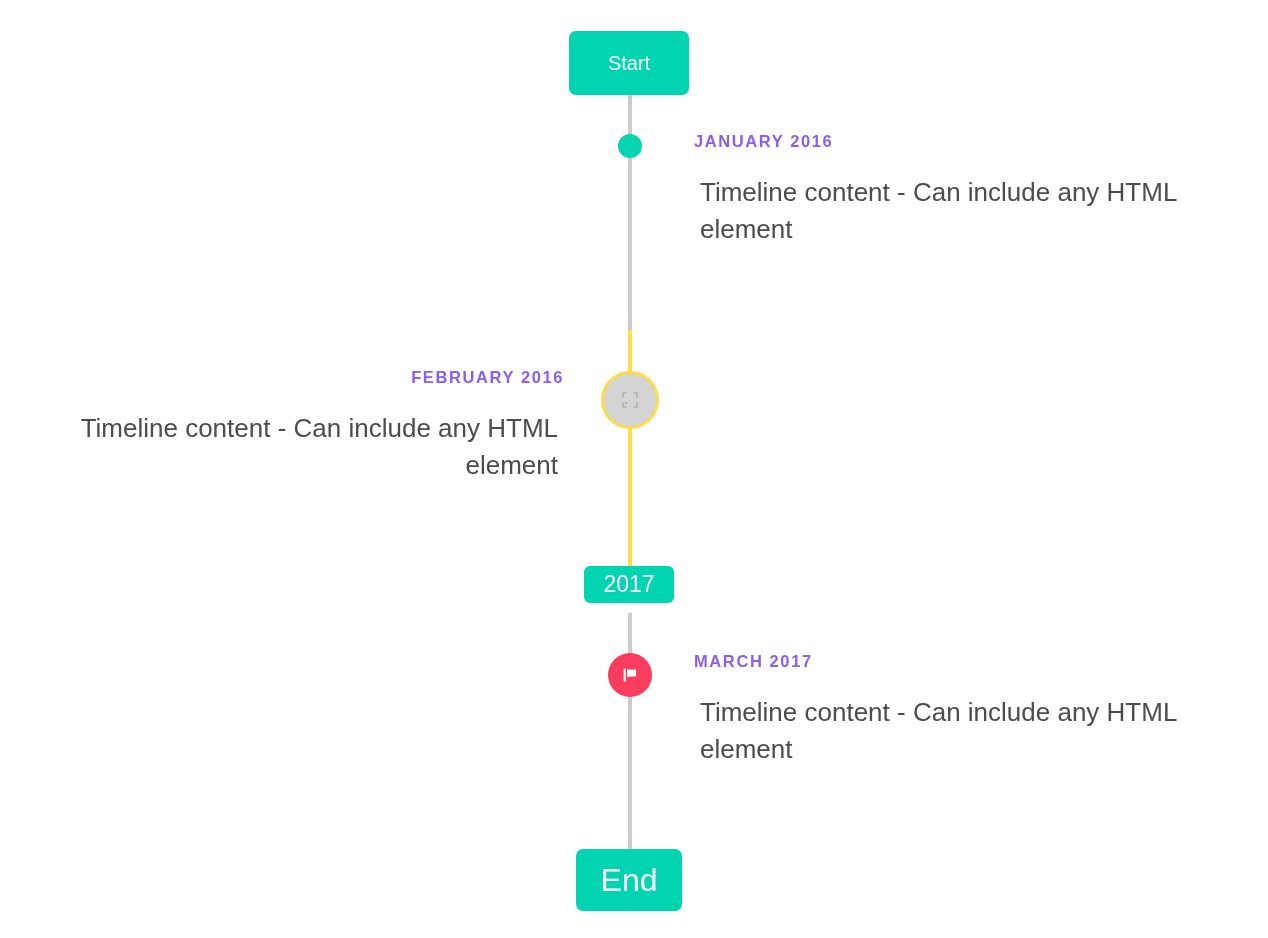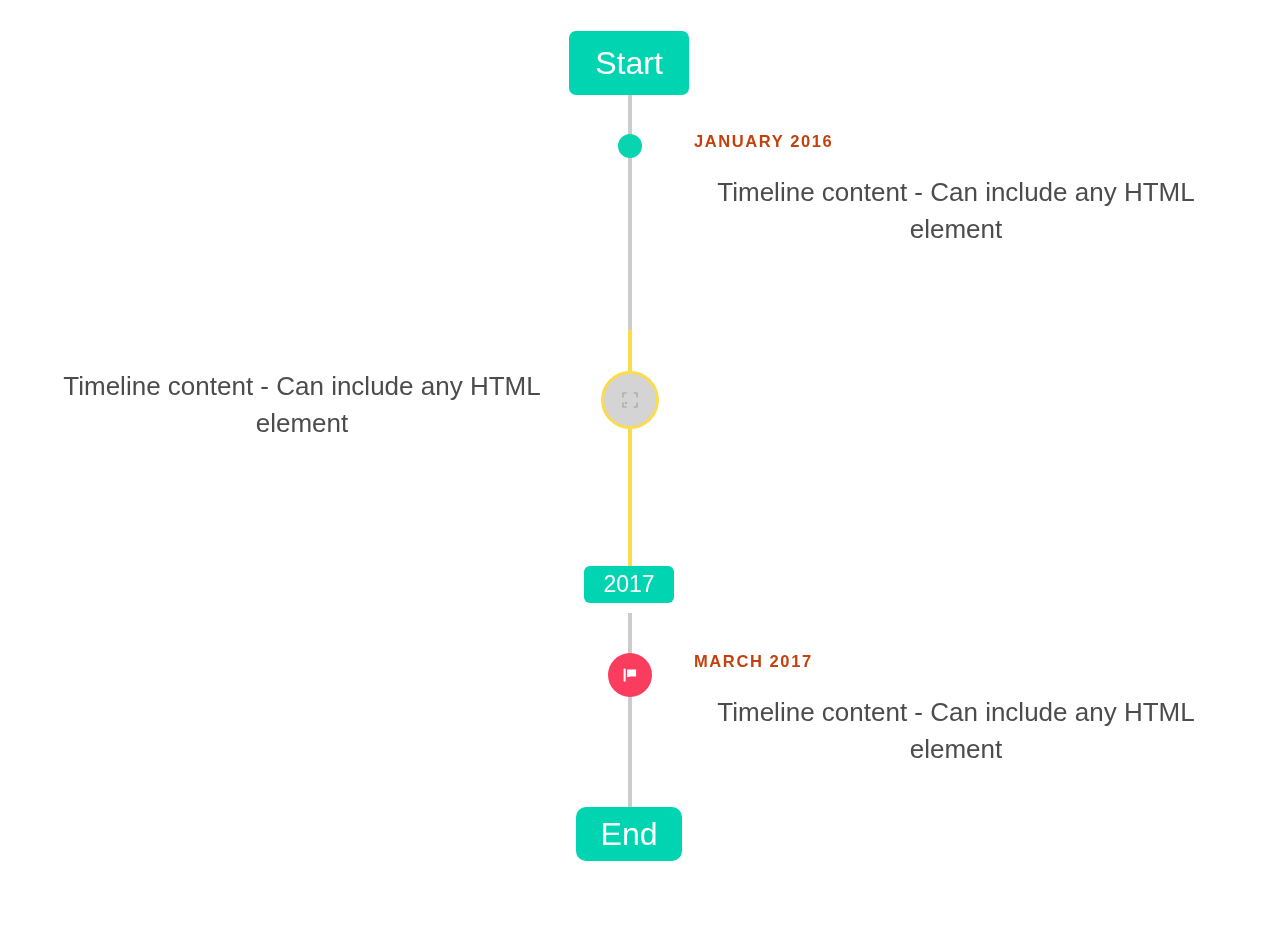--- a/index.html
+++ b/index.html
@@ -51,38 +51,37 @@
     align-items: center;
     justify-content: center;
     line-height: 1;
     white-space: nowrap;
     user-select: none;
   }
   .cap-badge.start {
     top: 31px;
     width: 120px;
     height: 64px;
-    font-size: 32px;
+    font-size: 20px;
     margin-left: -5px;
   }
   .cap-badge.mid {
     top: 566px;
     width: 90px;
     height: 37px;
     font-size: 23px;
     border-radius: 6px;
     margin-left: -5px;
   }
   .cap-badge.end {
-    top: 807px;
+    top: 849px;
     width: 106px;
-    height: 54px;
+    height: 62px;
     font-size: 32px;
     margin-left: -5px;
-    border-radius: 10px;
   }
 
   
   .row {
     position: absolute;
     left: 0;
     right: 0;
     height: 0;
   }
 
@@ -129,32 +128,31 @@
     position: absolute;
     width: 524px;
   }
   .entry.right { left: 694px; text-align: left; }
   .entry.left  { left: 40px;  text-align: right; }
 
   .entry-date {
     font-size: 16.5px;
     font-weight: bold;
     letter-spacing: 1.6px;
-    color: #c2410c;
+    color: #8b5cf6;
     text-transform: uppercase;
     line-height: 1.2;
     margin: 0 0 22px 0;
   }
   .entry-body {
     font-size: 26px;
     line-height: 1.42;
     color: #4c4c4c;
     font-weight: normal;
-    margin: 0;
-    text-align: center;
+    margin: 6px;
   }
 </style>
 </head>
 <body>
 
 <div class="timeline">
 
   <div class="axis-line seg-top"></div>
   <div class="axis-line accent"></div>
   <div class="axis-line seg-bottom"></div>
@@ -171,20 +169,21 @@
 
   <div class="row" style="top:400px;">
     <div class="marker image-placeholder">
       <svg class="broken-img-glyph" viewBox="0 0 18 16" aria-hidden="true">
         <path d="M2 1 h3 M2 1 v4 M16 1 h-3 M16 1 v4 M2 15 h3 M2 15 v-4 M16 15 h-3 M16 15 v-4" stroke="#6b6b6b" stroke-width="1.6" fill="none" stroke-linecap="round"></path>
         <circle cx="5" cy="11" r="1.2" fill="#6b6b6b"></circle>
       </svg>
     </div>
   </div>
   <div class="entry left" style="top:368px;">
+    <div class="entry-date">February 2016</div>
     <div class="entry-body">Timeline content - Can include any HTML element</div>
   </div>
 
   <div class="cap-badge mid">2017</div>
 
   <div class="row" style="top:675px;">
     <div class="marker flag">
       <svg class="flag-glyph" viewBox="0 0 20 20" aria-hidden="true">
         <rect x="3.6" y="3.4" width="2.1" height="13.4" rx="1.05" fill="#ffffff"></rect>
         <path d="M7.1 4.4 h9.0 v7.0 h-4.4 q-2.3 0 -4.6 0.9 z" fill="#ffffff"></path>

